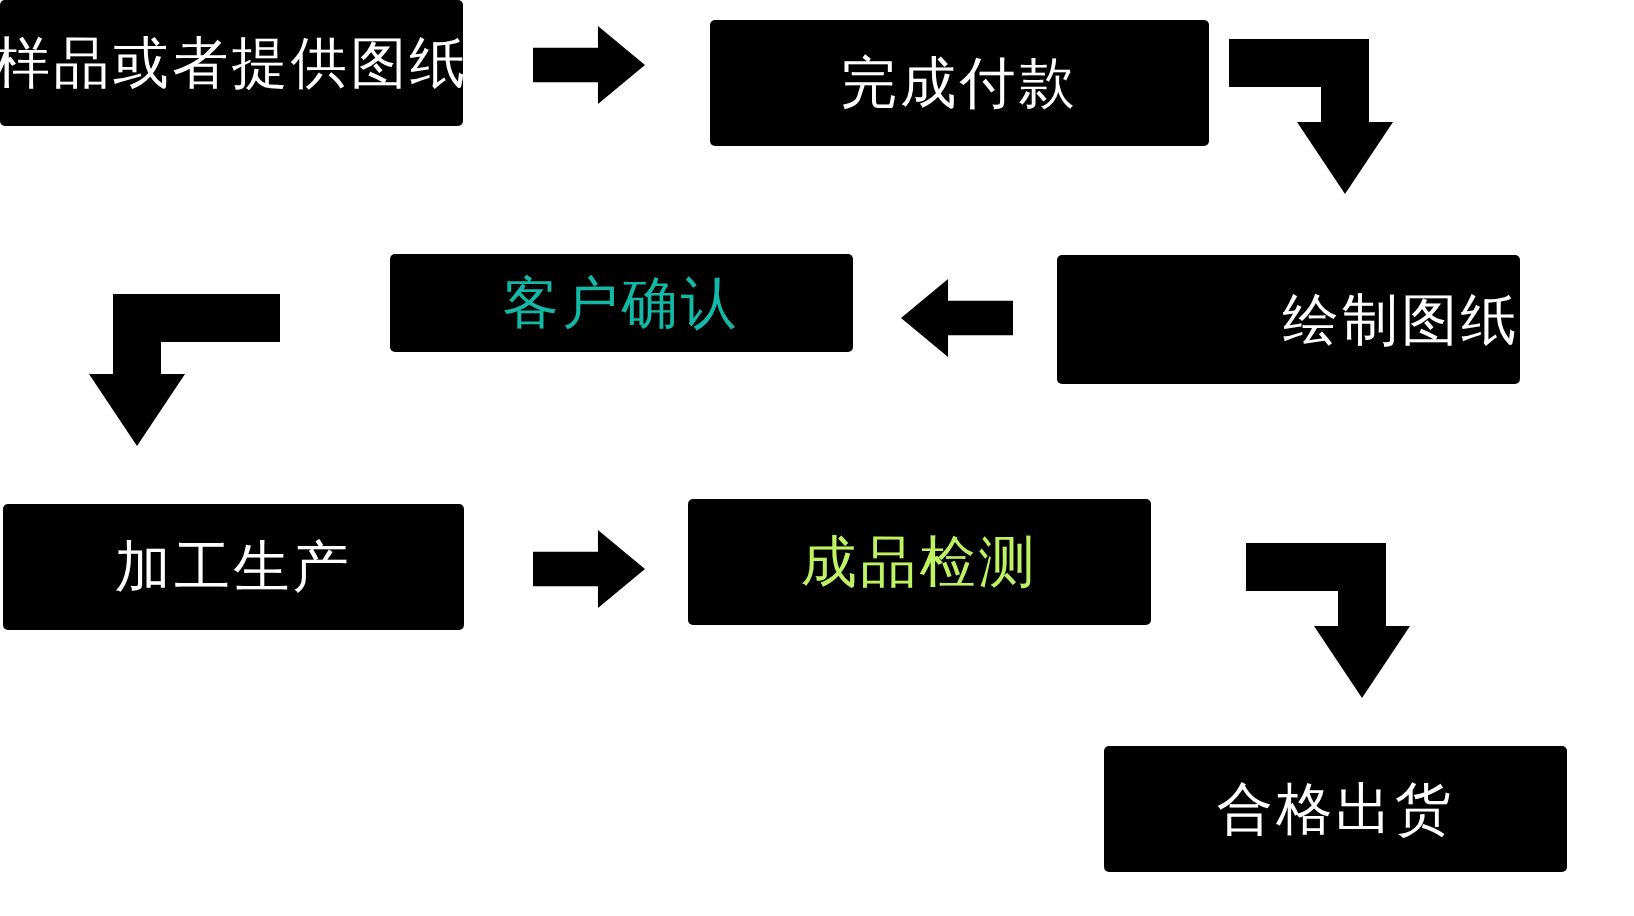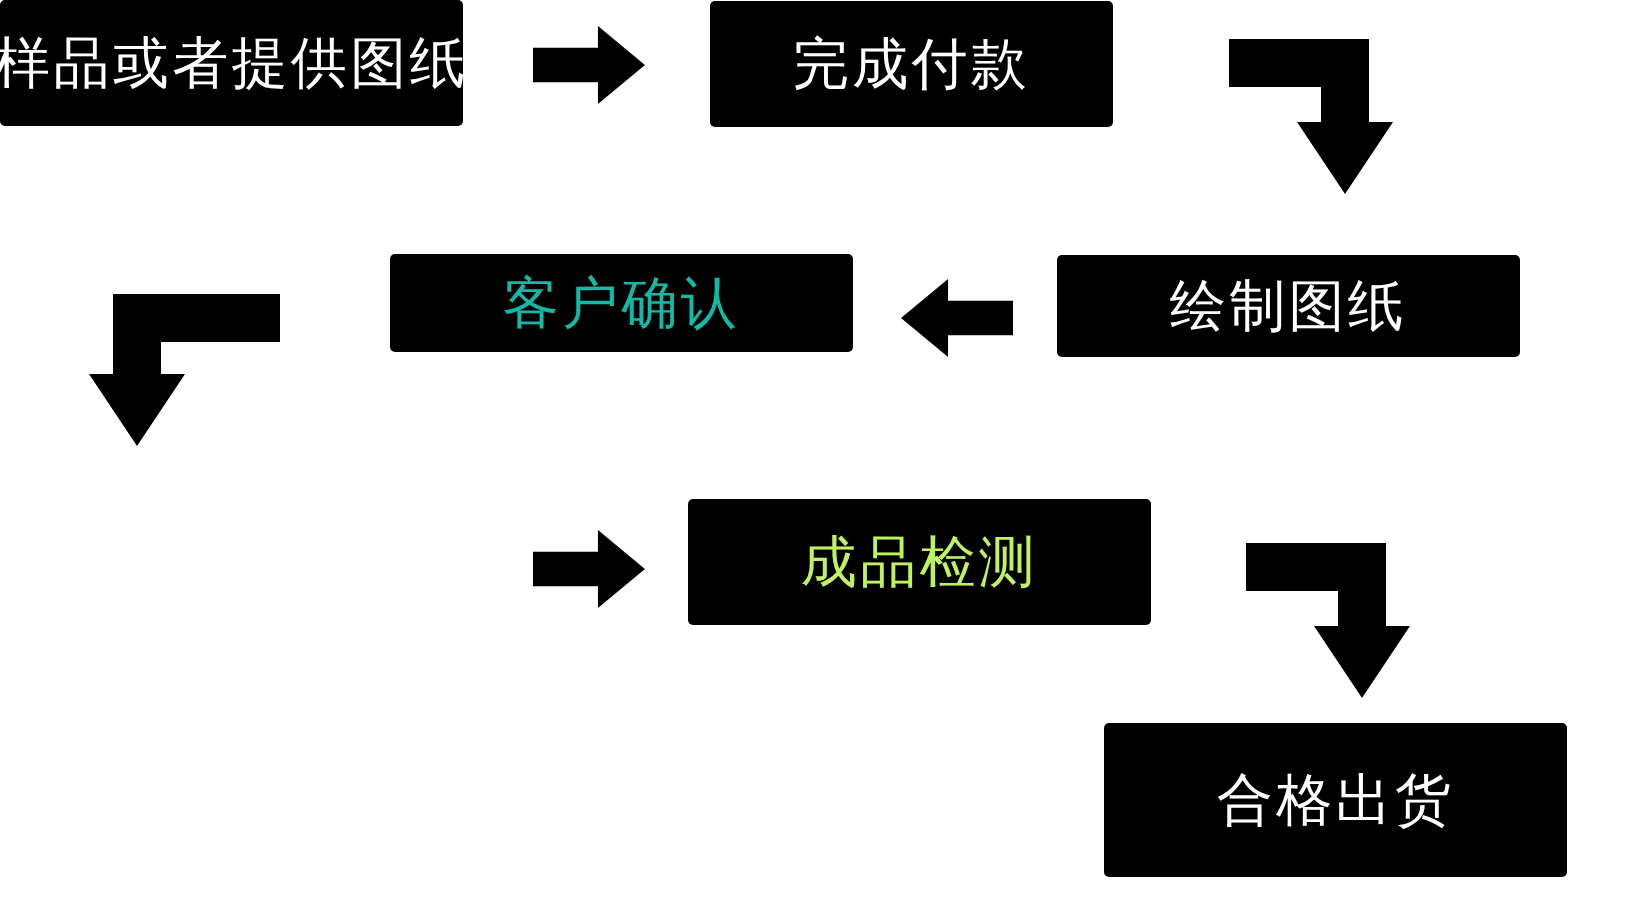--- a/index.html
+++ b/index.html
@@ -47,33 +47,36 @@
     fill: #000000;
   }
 </style>
 </head>
 <body>
 
 <div id="canvas">
     <div class="node" style="left: 0px; top: 0px; width: 463px; height: 126px; background: rgb(0, 0, 0); color: rgb(255, 255, 255); font-size: 56px;">
       <span class="node-label">样品或者提供图纸</span>
     </div>
-    <div class="node" style="left: 710px; top: 1px; width: 403px; height: 126px; background: rgb(0, 0, 0); color: rgb(255, 255, 255); font-size: 56px;">
+    <div class="node" style="left: 710px; top: 20px; width: 499px; height: 126px; background: rgb(0, 0, 0); color: rgb(255, 255, 255); font-size: 56px;">
       <span class="node-label">完成付款</span>
     </div>
-    <div class="node" style="left: 1057px; top: 255px; width: 463px; height: 102px; background: rgb(0, 0, 0); color: rgb(255, 255, 255); font-size: 56px;">
+    <div class="node" style="left: 1057px; top: 255px; width: 463px; height: 129px; background: rgb(0, 0, 0); color: rgb(255, 255, 255); font-size: 56px; justify-content: flex-end;">
       <span class="node-label">绘制图纸</span>
     </div>
     <div class="node" style="left: 390px; top: 254px; width: 463px; height: 98px; background: rgb(0, 0, 0); color: #14b8a6; font-size: 56px;">
       <span class="node-label">客户确认</span>
     </div>
+    <div class="node" style="left: 3px; top: 504px; width: 461px; height: 126px; background: rgb(0, 0, 0); color: rgb(255, 255, 255); font-size: 56px;">
+      <span class="node-label">加工生产</span>
+    </div>
     <div class="node" style="left: 688px; top: 499px; width: 463px; height: 126px; background: rgb(0, 0, 0); color: #bef264; font-size: 56px;">
       <span class="node-label">成品检测</span>
     </div>
-    <div class="node" style="left: 1104px; top: 723px; width: 463px; height: 154px; background: rgb(0, 0, 0); color: rgb(255, 255, 255); font-size: 56px;">
+    <div class="node" style="left: 1104px; top: 746px; width: 463px; height: 126px; background: rgb(0, 0, 0); color: rgb(255, 255, 255); font-size: 56px;">
       <span class="node-label">合格出货</span>
     </div>
     <div class="connector" style="left: 533px; top: 26px; width: 112px; height: 78px;">
       <svg width="112" height="78" viewBox="0 0 112 78" xmlns="http://www.w3.org/2000/svg">
         <polygon points="0,21.840000000000003 64.96,21.840000000000003 64.96,0 112,39 64.96,78 64.96,56.16 0,56.16"></polygon>
       </svg>
     </div>
     <div class="connector" style="left: 1229px; top: 39px; width: 140px; height: 155px;">
       <svg width="140" height="155" viewBox="0 0 140 155" xmlns="http://www.w3.org/2000/svg">
         <path d="M 0 0 L 140 0 L 140 83 L 164 83 L 116 155 L 68 83 L 92 83 L 92 48 L 0 48 Z"></path>

